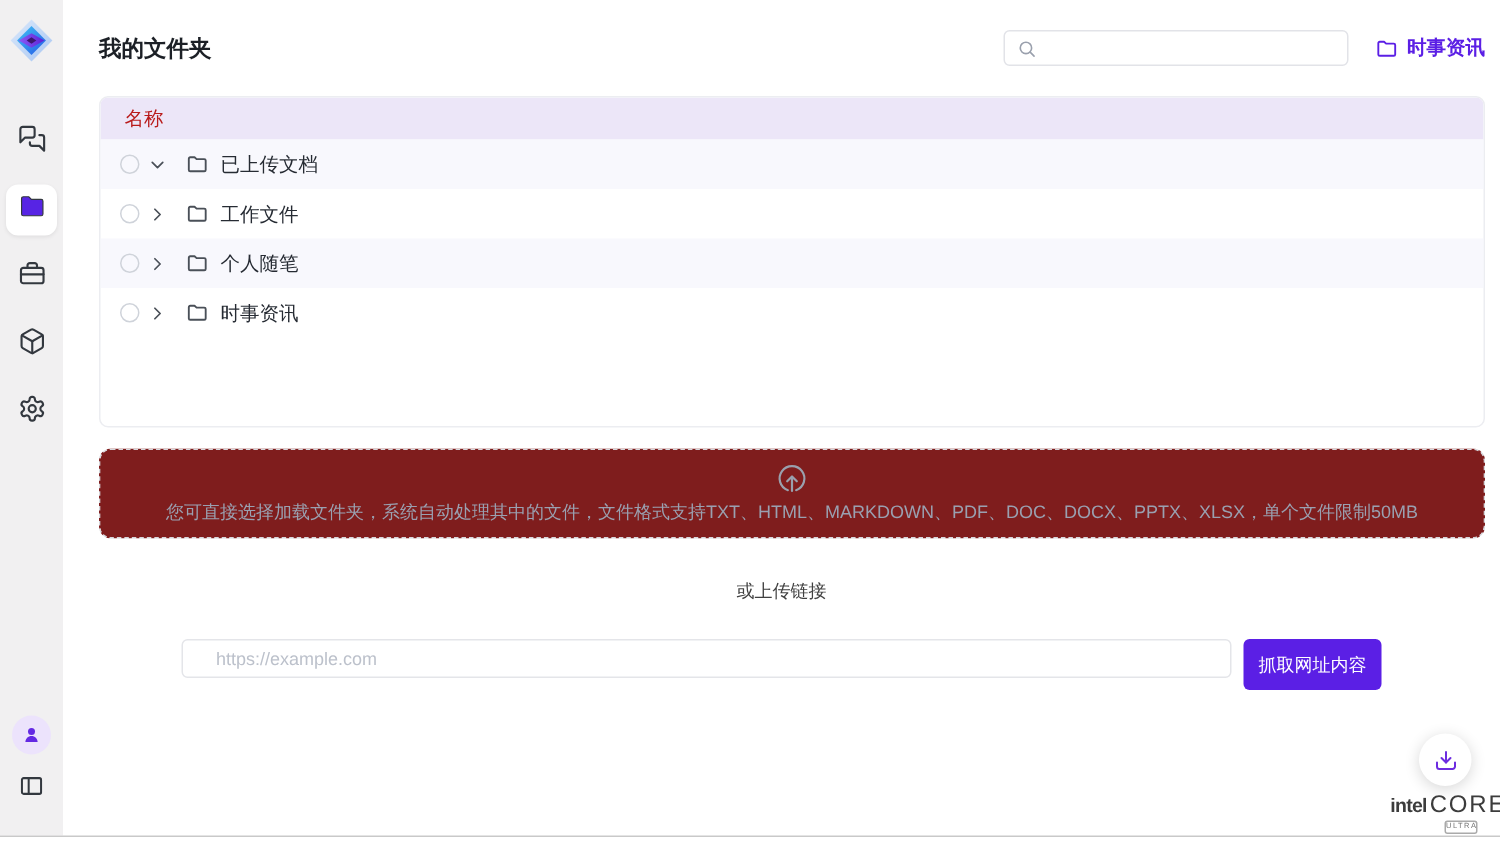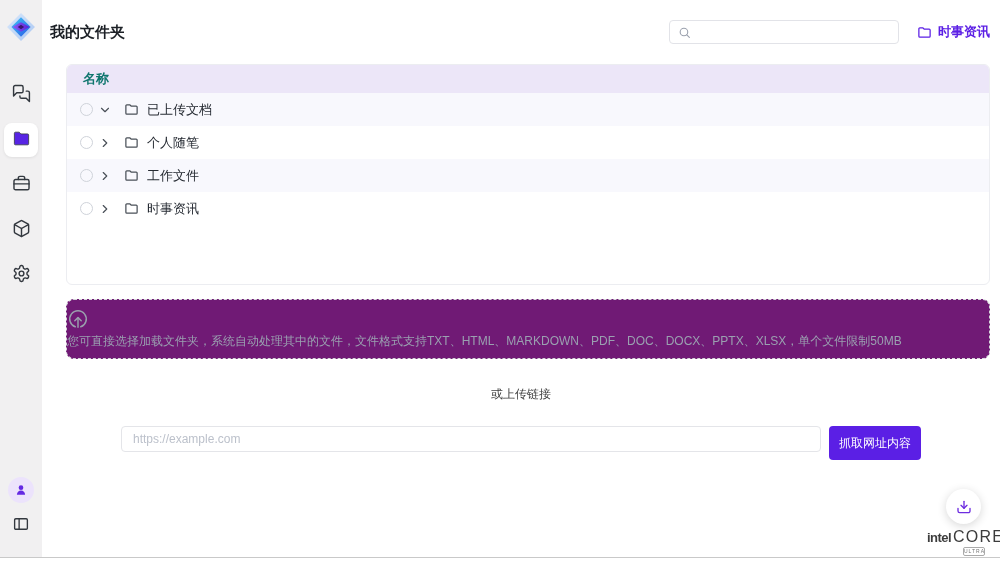--- a/index.html
+++ b/index.html
@@ -22,21 +22,21 @@
   .nav-item.active { background:#ffffff; box-shadow:0 1px 3px rgba(0,0,0,.08); }
   .nav-item svg { stroke:#33383f; }
   .sidebar-bottom { margin-top:auto; margin-bottom:18px; display:flex; flex-direction:column; align-items:center; gap:10px; }
   .avatar {
     width:26px; height:26px; border-radius:50%; background:#ece3fc;
     display:flex; align-items:center; justify-content:center;
   }
   
   .main { position:absolute; left:42px; top:0; right:0; bottom:0; background:#fff; }
   .header-row {
-    display:flex; align-items:center; padding:20px 10px 0 8px;
+    display:flex; align-items:center; padding:20px 10px 0 24px;
   }
   .page-title { font-size:15px; font-weight:bold; color:#1c2026; }
   .spacer { flex:1; }
   .search-box {
     width:230px; height:24px; border:1px solid #e2e3e8; border-radius:4px;
     display:flex; align-items:center; padding:0 8px; gap:6px; background:#fff;
   }
   .search-box input {
     border:none; outline:none; flex:1; font-size:12px; background:transparent;
     font-family:inherit; color:#262b33;
@@ -46,46 +46,46 @@
     background:none; border:none; cursor:pointer;
     font-size:13px; font-weight:bold; font-family:inherit; color:#5b1fe5;
   }
   
   .table-card {
     margin:20px 10px 0 24px; height:221px;
     border:1px solid #ecedf1; border-radius:6px; overflow:hidden; background:#fff;
   }
   .table-head {
     background:#ece6f8; height:28px; display:flex; align-items:center;
-    padding-left:16px; font-size:13px; font-weight:bold; color:#0f766e;
+    padding-left:16px; font-size:13px; font-weight:normal; color:#b91c1c;
   }
   .t-row {
     height:33px; display:flex; align-items:center; padding-left:13px; gap:0; cursor:pointer;
   }
   .t-row:nth-child(even) { background:#f8f8fd; }
   .row-check {
     width:13px; height:13px; border:1.5px solid #cfd3da; border-radius:50%;
     flex:none; cursor:pointer;
   }
   .row-caret { margin-left:5px; display:flex; align-items:center; cursor:pointer; }
   .row-folder { margin-left:12px; display:flex; align-items:center; }
   .row-label { margin-left:8px; font-size:13px; color:#262b33; }
   
   .upload-zone {
-    margin:14px 10px 0 24px; height:60px; background:#701a75;
+    margin:14px 10px 0 24px; height:60px; background:#7f1d1d;
     border:1px dashed #d6d6db; border-radius:8px;
-    display:flex; flex-direction:column; justify-content:center; gap:3px;
+    display:flex; flex-direction:column; align-items:center; justify-content:center; gap:3px;
     cursor:pointer;
   }
   .upload-hint { font-size:12px; color:#9aa0b0; }
   .or-link { text-align:center; margin-top:27px; font-size:12px; color:#404040; }
   .url-row { width:800px; margin:23px auto 0; display:flex; gap:8px; }
   .url-input {
     flex:1; height:26px; border:1px solid #e4e5e9; border-radius:4px;
-    padding:0 11px; font-size:12px; font-family:inherit; color:#262b33; outline:none;
+    padding:0 22px; font-size:12px; font-family:inherit; color:#262b33; outline:none;
   }
   .url-input::placeholder { color:#bcc1cb; }
   .fetch-btn {
     height:34px; padding:0 10px; background:#5b1fe5; color:#fff; border:none;
     border-radius:4px; font-size:12px; font-family:inherit; cursor:pointer; white-space:nowrap;
   }
   
   .fab {
     position:absolute; right:19px; top:489px; width:35px; height:35px; border-radius:50%;
     background:#fff; box-shadow:0 2px 10px rgba(0,0,0,.16); border:none; cursor:pointer;
@@ -237,36 +237,36 @@
       <span class="row-caret">
         <svg width="14" height="14" viewBox="0 0 24 24" fill="none" stroke="#4a5058" stroke-width="2" stroke-linecap="round" stroke-linejoin="round">
             <polyline points="9 6 15 12 9 18"></polyline>
           </svg>
       </span>
       <span class="row-folder">
         <svg width="15" height="15" viewBox="0 0 24 24" fill="none" stroke="#4a5058" stroke-width="2" stroke-linejoin="round">
             <path d="M3 6a1.5 1.5 0 0 1 1.5-1.5h4.6l2.2 2h8.2A1.5 1.5 0 0 1 21 8v10a1.5 1.5 0 0 1-1.5 1.5h-15A1.5 1.5 0 0 1 3 18z"></path>
           </svg>
       </span>
-      <span class="row-label">个人随笔</span>
+      <span class="row-label">工作文件</span>
     </div>
 
     <div class="t-row">
       <span class="row-check"></span>
       <span class="row-caret">
         <svg width="14" height="14" viewBox="0 0 24 24" fill="none" stroke="#4a5058" stroke-width="2" stroke-linecap="round" stroke-linejoin="round">
             <polyline points="9 6 15 12 9 18"></polyline>
           </svg>
       </span>
       <span class="row-folder">
         <svg width="15" height="15" viewBox="0 0 24 24" fill="none" stroke="#4a5058" stroke-width="2" stroke-linejoin="round">
             <path d="M3 6a1.5 1.5 0 0 1 1.5-1.5h4.6l2.2 2h8.2A1.5 1.5 0 0 1 21 8v10a1.5 1.5 0 0 1-1.5 1.5h-15A1.5 1.5 0 0 1 3 18z"></path>
           </svg>
       </span>
-      <span class="row-label">工作文件</span>
+      <span class="row-label">个人随笔</span>
     </div>
 
     <div class="t-row">
       <span class="row-check"></span>
       <span class="row-caret">
         <svg width="14" height="14" viewBox="0 0 24 24" fill="none" stroke="#4a5058" stroke-width="2" stroke-linecap="round" stroke-linejoin="round">
             <polyline points="9 6 15 12 9 18"></polyline>
           </svg>
       </span>
       <span class="row-folder">

